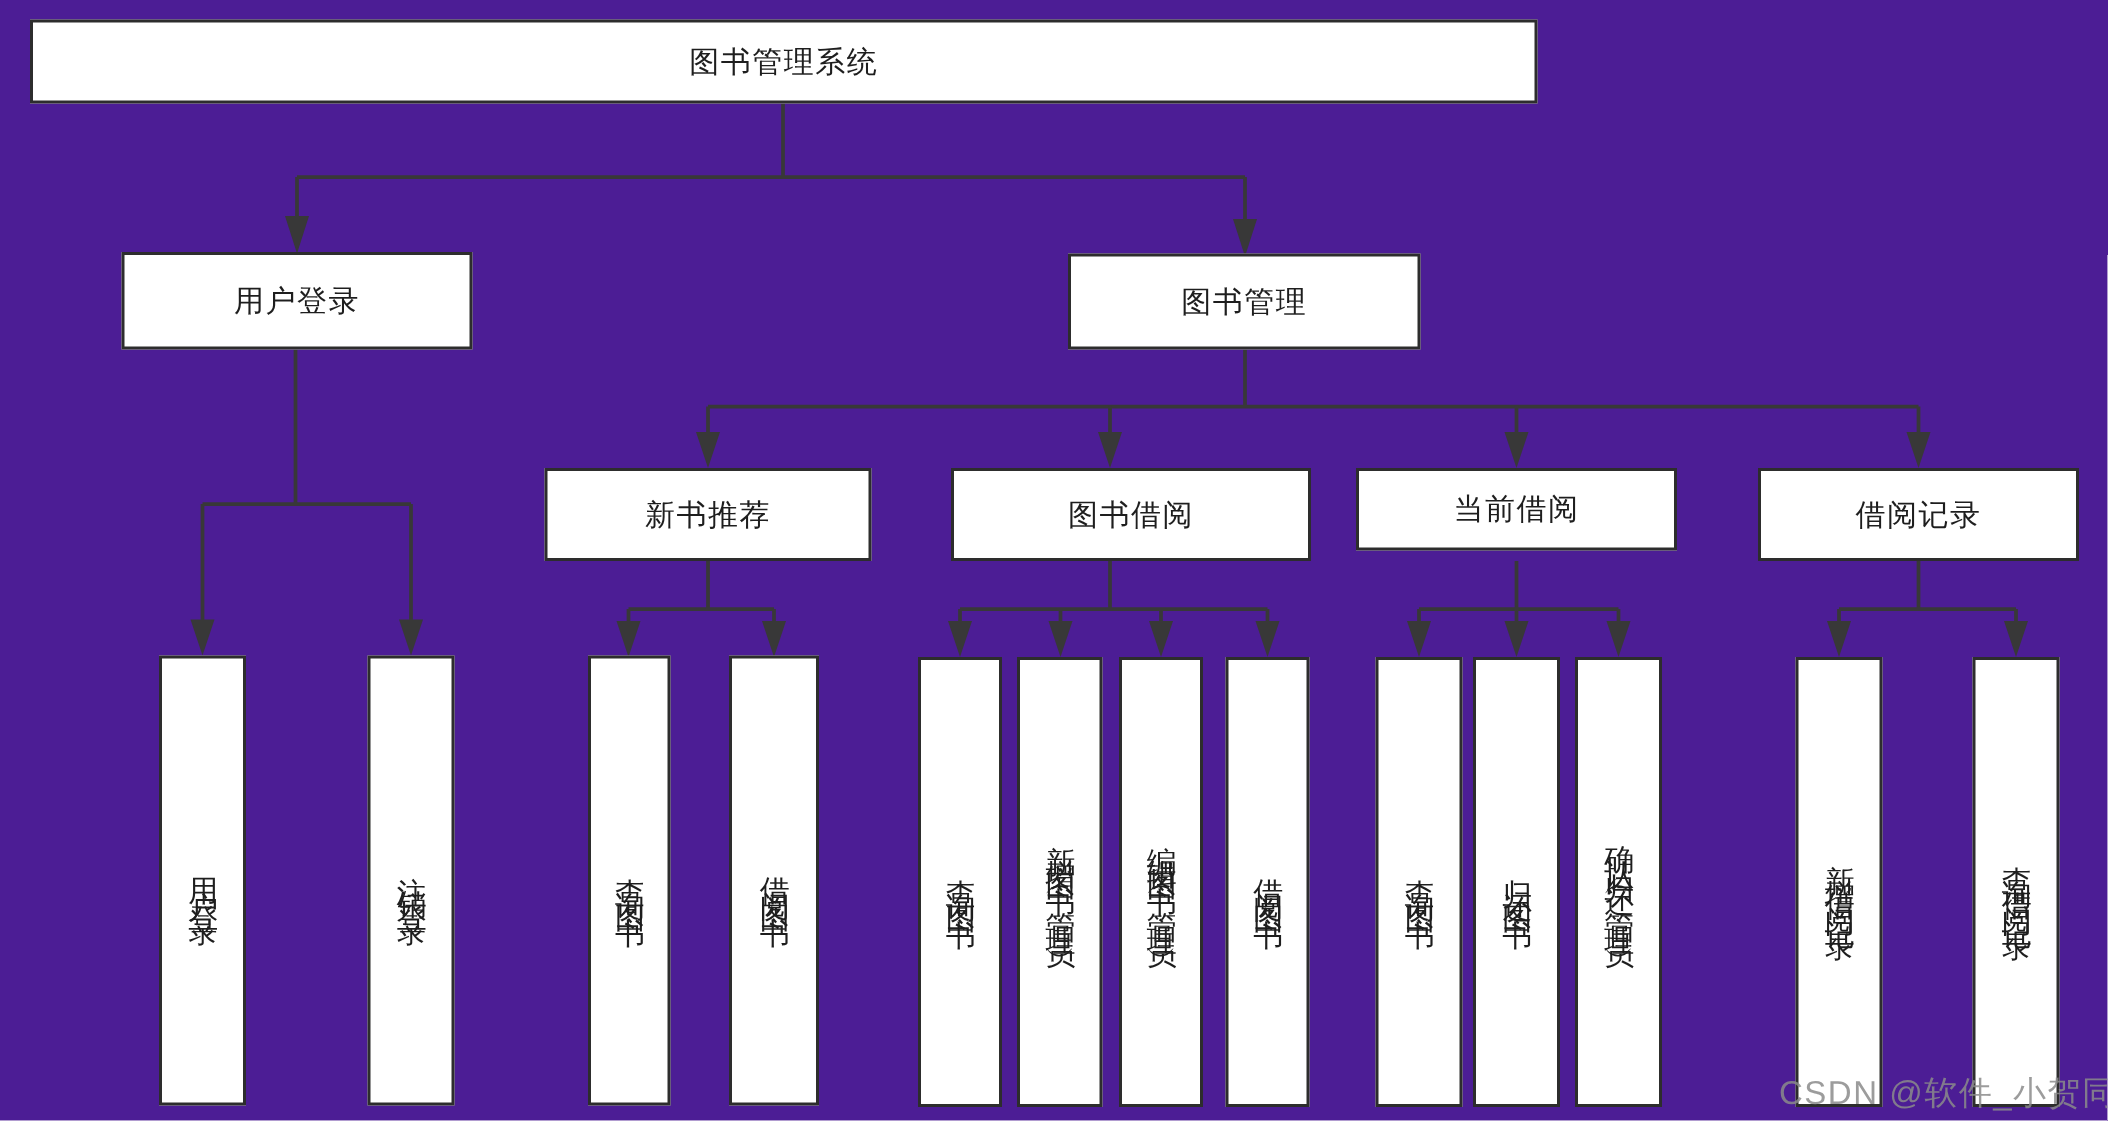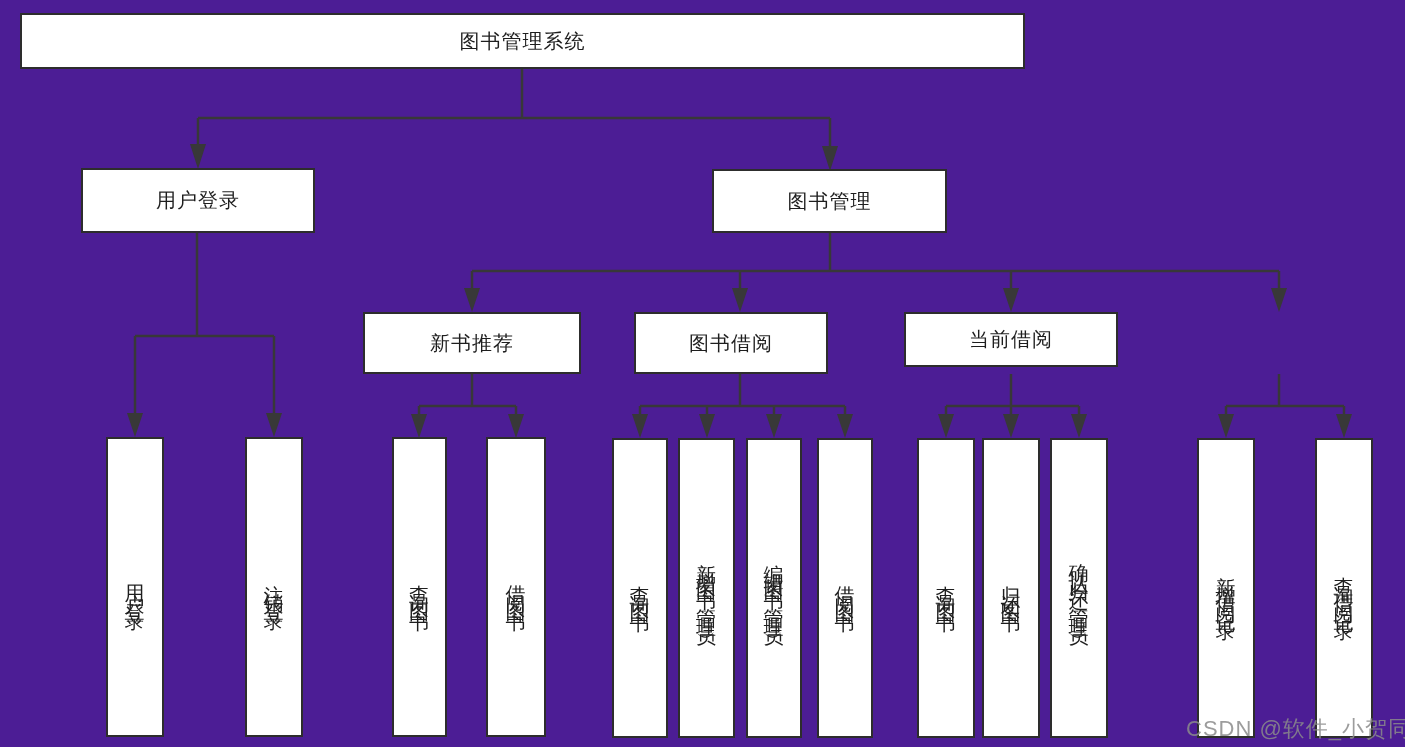--- a/index.html
+++ b/index.html
@@ -124,22 +124,23 @@
       </g>
     </g>
   </svg>
 
   <div class="node" style="left:20px;top:13px;width:1005px;height:56px">图书管理系统</div>
 
   <div class="node" style="left:81px;top:168px;width:234px;height:65px">用户登录</div>
   <div class="node" style="left:712px;top:169px;width:235px;height:64px">图书管理</div>
 
   <div class="node" style="left:363px;top:312px;width:218px;height:62px">新书推荐</div>
-  <div class="node" style="left:634px;top:312px;width:194px;height:62px">图书借阅</div>
+  <div class="node" style="left:634px;top:312px;width:240px;height:62px">图书借阅</div>
   <div class="node" style="left:904px;top:312px;width:214px;height:55px">当前借阅</div>
+  <div class="node" style="left:1172px;top:312px;width:214px;height:62px">借阅记录</div>
 
   <div class="node v" style="left:106px;top:437px;width:58px;height:300px">用户登录</div>
   <div class="node v" style="left:245px;top:437px;width:58px;height:300px">注销登录</div>
 
   <div class="node v" style="left:392px;top:437px;width:55px;height:300px">查询图书</div>
   <div class="node v" style="left:486px;top:437px;width:60px;height:300px">借阅图书</div>
 
   <div class="node v" style="left:612px;top:438px;width:56px;height:300px">查询图书</div>
   <div class="node v" style="left:678px;top:438px;width:57px;height:300px">新增图书（管理员）</div>
   <div class="node v" style="left:746px;top:438px;width:56px;height:300px">编辑图书（管理员）</div>

